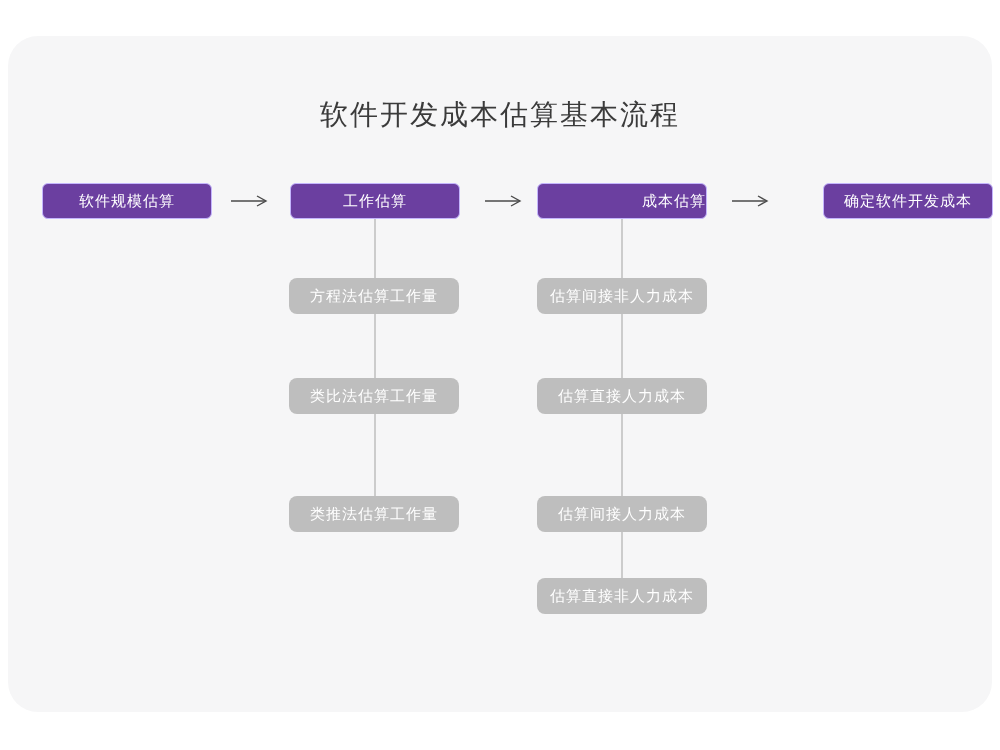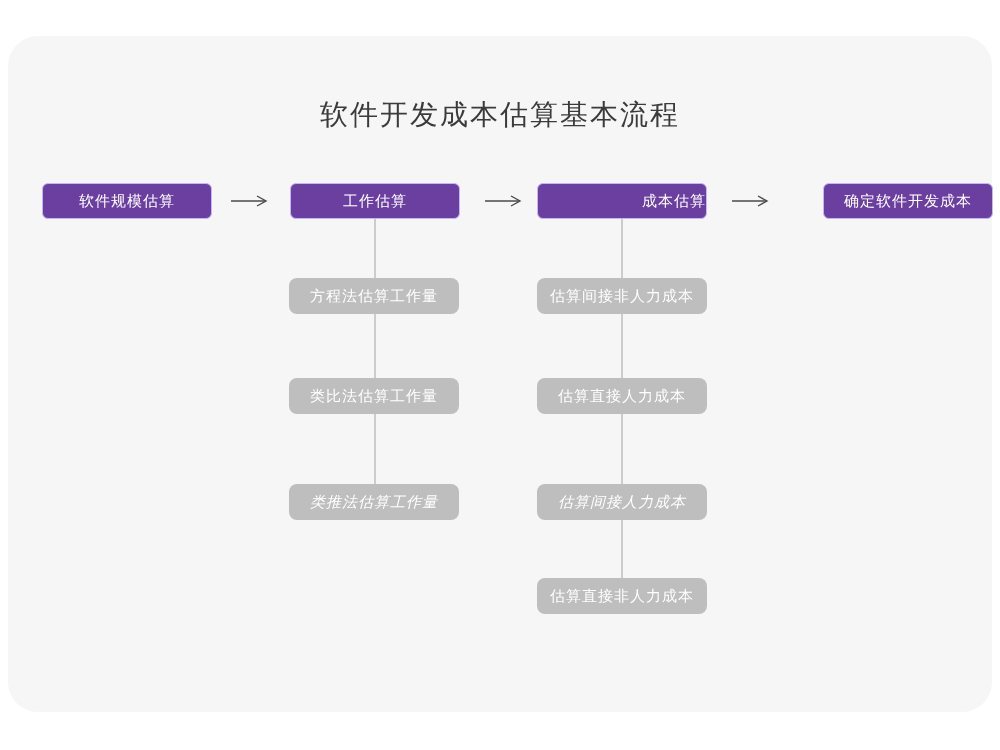--- a/index.html
+++ b/index.html
@@ -76,21 +76,21 @@
     font-size: 15px;
     letter-spacing: 1px;
     line-height: 36px;
     text-align: center;
     white-space: nowrap;
   }
   .col-1 { left: 289px; text-align: center; }
   .col-2 { left: 537px; }
   .row-1 { top: 278px; }
   .row-2 { top: 378px; }
-  .row-3 { top: 484px; font-style: italic; }
+  .row-3 { top: 496px; }
   .row-4 { top: 578px; }
 </style>
 </head>
 <body>
 
 <div class="canvas">
 
   <div class="card"></div>
 
   <div class="diagram-title">软件开发成本估算基本流程</div>

